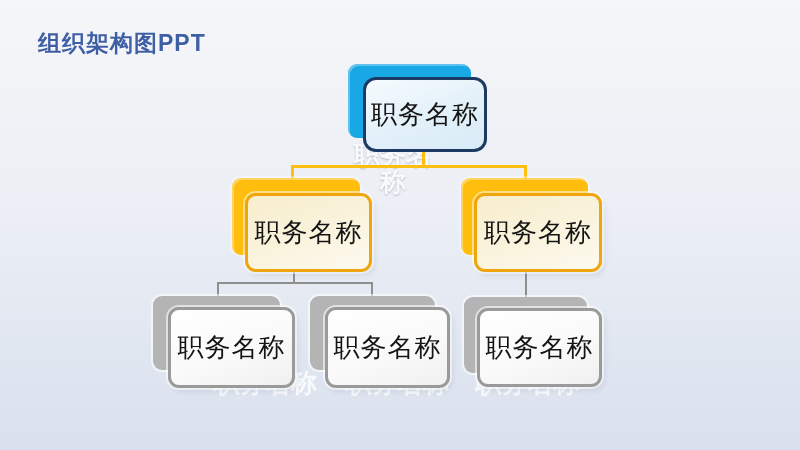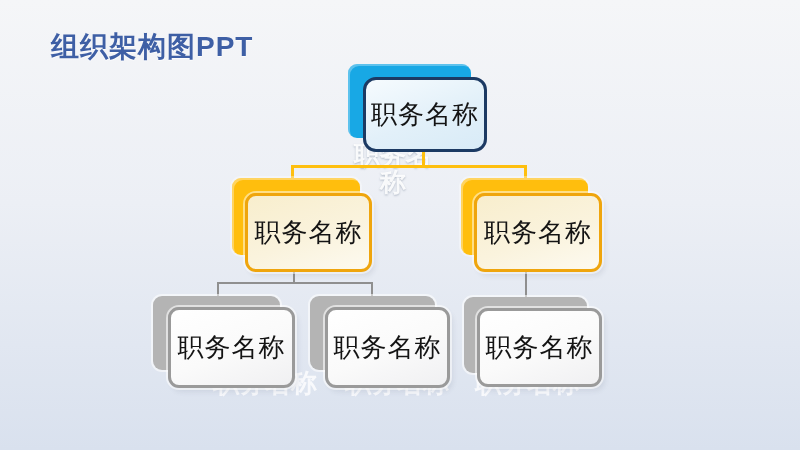--- a/index.html
+++ b/index.html
@@ -5,25 +5,24 @@
   html,body { margin:0; padding:0; }
   .slide {
     position:relative;
     width:800px; height:450px;
     overflow:hidden;
     background:linear-gradient(180deg,#f5f6f8 0%, #eceff5 45%, #d9e1ee 100%);
     font-family:"Liberation Sans", sans-serif;
   }
   .slide-title {
     position:absolute; left:38px; top:28px;
-    font-size:28px; font-weight:bold; letter-spacing:1px;
+    font-size:23px; font-weight:bold; letter-spacing:1px;
     color:#3e5fa5;
     text-shadow:0 1px 1px rgba(255,255,255,.8);
     z-index:5;
-    margin-left:13px;
   }
   
   .node-back { position:absolute; border-radius:9px; z-index:3; }
   .back-blue   { background:#18a8e5; box-shadow:inset 2px 2px 0 rgba(255,255,255,.3); }
   .back-orange { background:#ffbe0d; box-shadow:inset 2px 2px 0 rgba(255,255,255,.35), 0 0 0 2px rgba(255,255,255,.35); }
   .back-gray   { background:#b4b4b4; box-shadow:0 0 0 2px rgba(255,255,255,.55); }
   
   .node-front {
     position:absolute; z-index:4; box-sizing:border-box;
     display:flex; align-items:center; justify-content:center;

